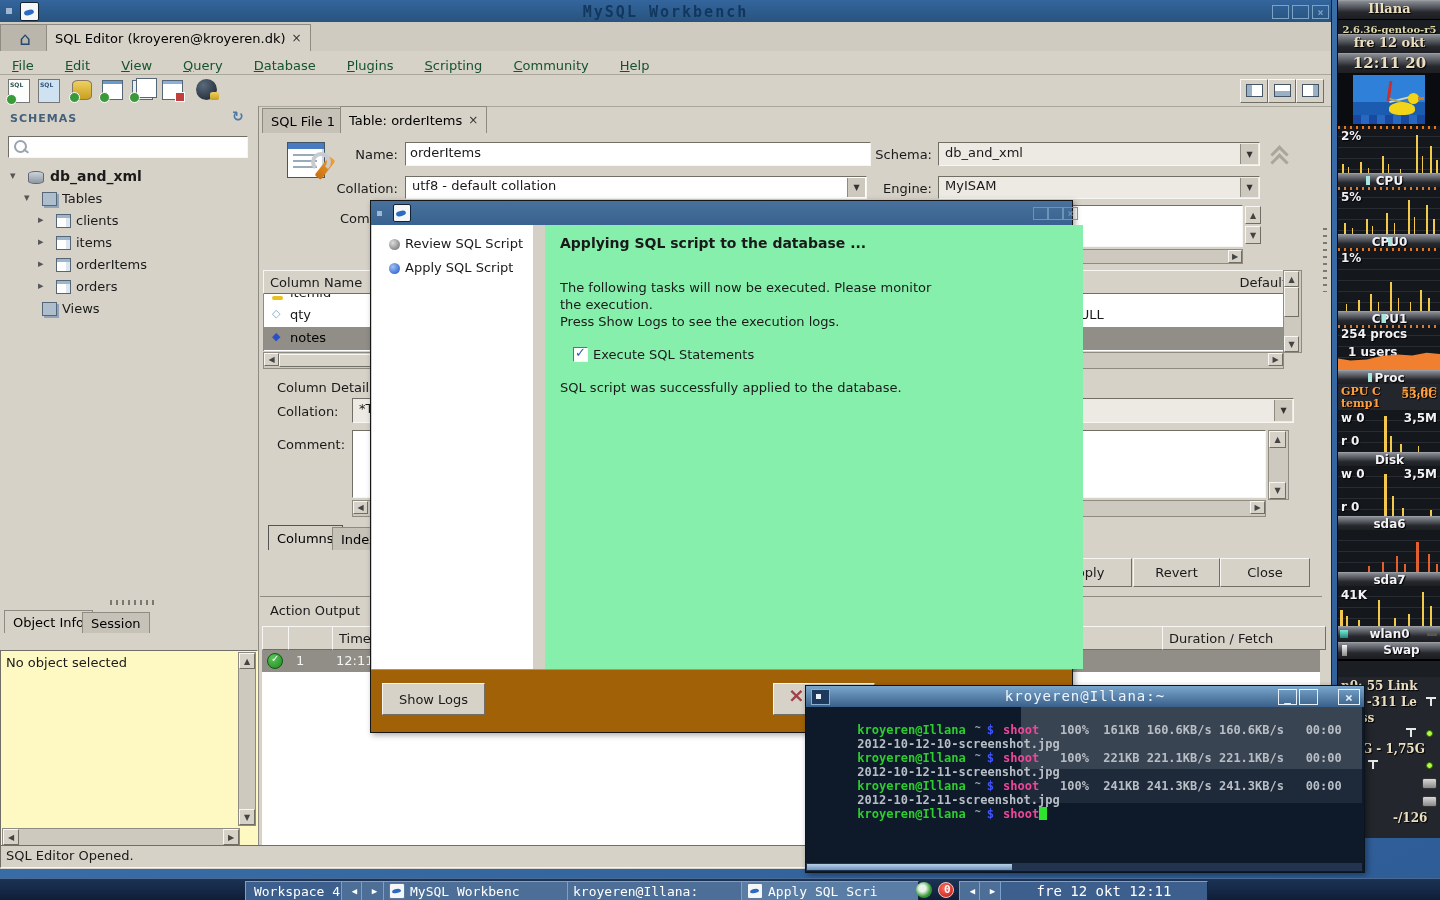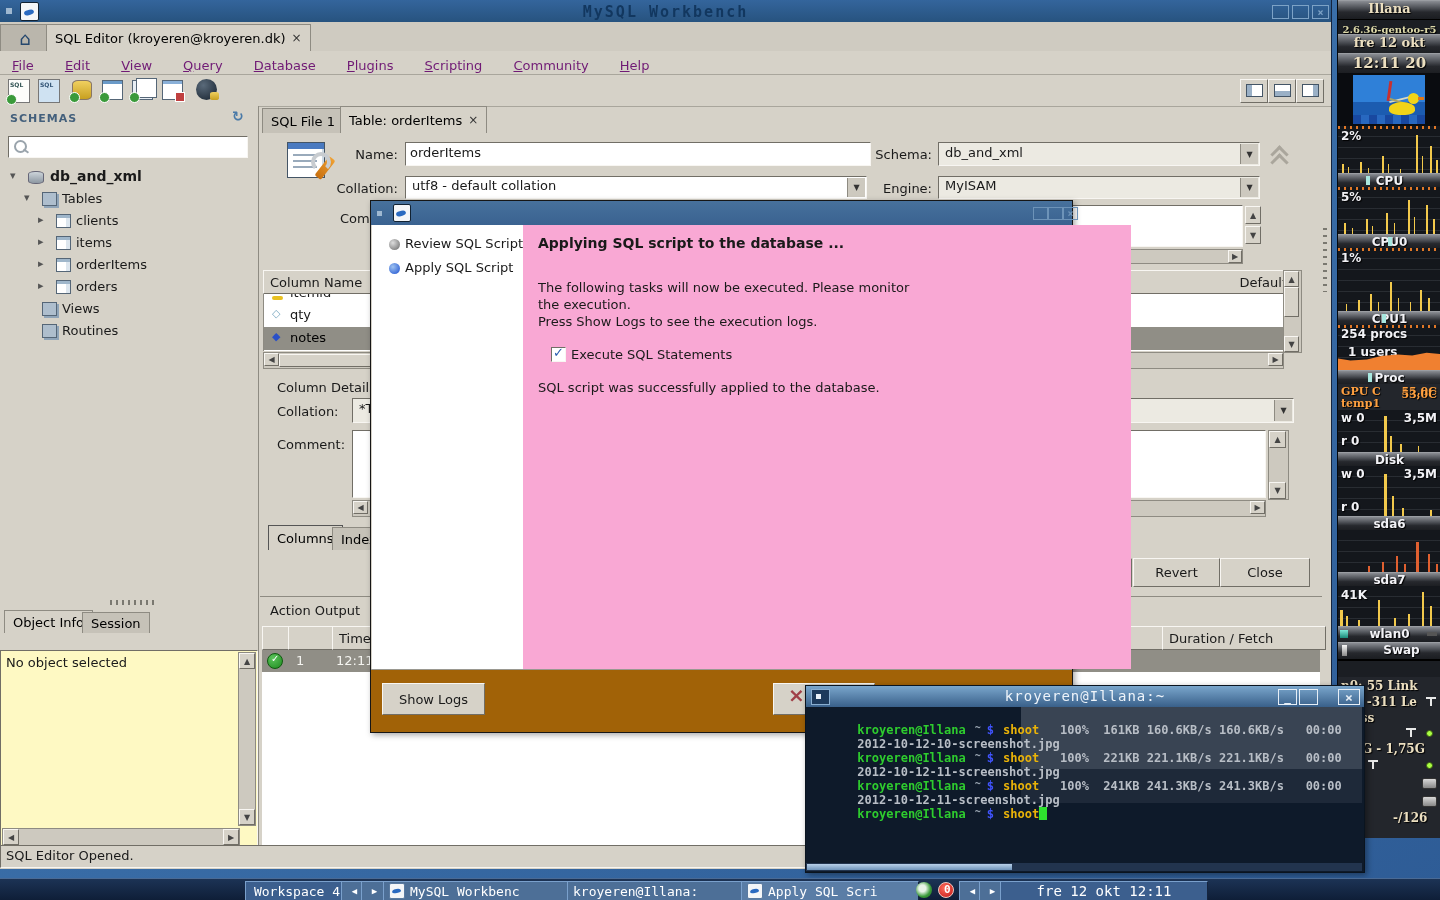--- a/index.html
+++ b/index.html
@@ -11,21 +11,21 @@
   .sunken{border:1px solid;border-color:#716e66 #f8f6f2 #f8f6f2 #716e66;background:#fff}
   .btn{display:flex;align-items:center;justify-content:center;font:13px "DejaVu Sans",sans-serif;color:#1a1a1a;cursor:default}
   .lbl{font:13px "DejaVu Sans",sans-serif;color:#1a1a1a;white-space:nowrap}
   .rlbl{text-align:right}
   .sb{background:#cdc9bf;border:1px solid #8e8b82}
   .sbb{position:absolute;background:#d6d2c8;border:1px solid;border-color:#f8f6f2 #716e66 #716e66 #f8f6f2;display:flex;align-items:center;justify-content:center;font-size:8px;color:#444}
   .sbt{position:absolute;background:#d6d2c8;border:1px solid;border-color:#f8f6f2 #716e66 #716e66 #f8f6f2}
   .tab{position:absolute;display:flex;align-items:center;gap:6px;padding:0 8px;font:13px "DejaVu Sans",sans-serif;border:1px solid #8e8b82;border-bottom:none;background:#c6c2b8}
   .tab.active{background:#d6d2c8}
   .tclose{font-size:12px;color:#333}
-  .menu-item{display:inline-block;margin-right:26px;font:13px "DejaVu Sans",sans-serif;color:#701a75}
+  .menu-item{display:inline-block;margin-right:26px;font:13px "DejaVu Sans",sans-serif;color:#14532d}
   .menu-item::first-letter{text-decoration:underline}
   .mono{font-family:"DejaVu Sans Mono",monospace}
   
   .gbar{background:linear-gradient(#8a8d93,#4a4d53 40%,#26282d 62%,#1b1d21);border-top:1px solid #9a9da2;border-bottom:1px solid #000;display:flex;align-items:flex-start;justify-content:center}
   .glabel{font:bold 12px "DejaVu Sans",sans-serif;color:#f2f2f6;text-shadow:1px 1px 1px #000}
   .gcream{font:bold 12px "DejaVu Serif",serif;color:#ecdfc0;text-shadow:1px 1px 1px #000;white-space:nowrap}
   .gorange{font:bold 11px "DejaVu Serif",serif;color:#ffa040;text-shadow:1px 1px 1px #000}
   .gchart{background:#14171c;border-bottom:1px solid #000;overflow:hidden}
   .gchart .grid{position:absolute;inset:0;background:repeating-linear-gradient(180deg,transparent 0 10px,rgba(180,190,200,.13) 10px 11px)}
   .gchart .ticks{position:absolute;left:0;right:0;top:0;height:3px;background:repeating-linear-gradient(90deg,#e07828 0 2px,transparent 2px 6px)}
@@ -38,21 +38,21 @@
   .wmbtn{position:absolute;border:1px solid #7ca2c6;color:#7ca2c6;display:flex;align-items:center;justify-content:center;font:bold 10px "DejaVu Sans Mono",monospace}
   .twmbtn{position:absolute;border:1px solid #e6eef6;color:#e6eef6;display:flex;align-items:center;justify-content:center;font:bold 11px "DejaVu Sans Mono",monospace}
   
   .bullet{position:absolute;width:11px;height:11px;border-radius:50%;background:radial-gradient(circle at 35% 35%,#ddd,#666)}
   .bullet.active{background:radial-gradient(circle at 35% 35%,#9ec2f0,#1a4fd0)}
   
   .tline{position:absolute;left:8px;height:14px;font:bold 12px "DejaVu Sans Mono",monospace;white-space:pre;color:#b8bec6}
   .tuser{color:#2ecc2e;font-weight:bold}
   .tpath{color:#98a4b0;font-size:10px;position:relative;top:-3px;margin-left:9px}
   .tsym{color:#4054ff;font-weight:bold;margin-left:6px}
-  .tcmd{color:#eab308;margin-left:9px}
+  .tcmd{color:#ec4899;margin-left:9px}
   .tstats{position:absolute;left:246px;top:0;white-space:pre}
   .cursor{display:inline-block;width:8px;height:13px;background:#2ee22e;vertical-align:-2px}
   
   .tb-btn{position:absolute;top:2px;height:18px;border:1px solid;border-color:#7aa0cc #15253f #15253f #7aa0cc;background:#4d6f97;color:#fff;
           display:flex;align-items:center;gap:5px;padding:0 5px;font:13px "DejaVu Sans Mono",monospace;white-space:nowrap;overflow:hidden}
   .wb-icon{width:14px;height:14px;background:#f4f6f8;border:1px solid #5a7aa0;border-radius:2px;position:relative;flex:0 0 auto}
   .wb-icon:before{content:"";position:absolute;left:2px;top:5px;width:9px;height:4px;background:#2a6ac0;border-radius:50% 50% 50% 50%/60% 60% 40% 40%;transform:rotate(-12deg)}
   .combo-arrow{position:absolute;top:1px;bottom:1px;right:1px;width:17px;background:#cdc9bf;border-left:1px solid #8e8b82;display:flex;align-items:center;justify-content:center;font-size:8px;color:#333}
   .chev{position:absolute;width:10px;height:10px;border-left:3px solid #aaa69c;border-top:3px solid #aaa69c;transform:rotate(45deg)}
 </style>
@@ -168,24 +168,20 @@
     </div>
     <div class="w" style="left:0;top:170px;width:258px;height:22px">
       <span style="position:absolute;left:38px;top:3px;color:#555;font-size:11px">▸</span>
       <span style="position:absolute;left:56px;top:4px;width:13px;height:12px;background:#fff;border:1px solid #567;box-shadow:inset 0 3px 0 #9fb6ca,inset -4px 0 0 #dde6ee"></span>
       <span class="lbl" style="position:absolute;left:76px;top:3px">orders</span>
     </div>
     <div class="w" style="left:0;top:192px;width:258px;height:22px">
       <span style="position:absolute;left:42px;top:4px;width:13px;height:12px;background:#aebecd;border:1px solid #567;box-shadow:2px 2px 0 #8fa4b8"></span>
       <span class="lbl" style="position:absolute;left:62px;top:3px">Views</span>
     </div>
-    <div class="w" style="left:0;top:214px;width:258px;height:22px">
-      <span style="position:absolute;left:42px;top:4px;width:13px;height:12px;background:#aebecd;border:1px solid #567;box-shadow:2px 2px 0 #8fa4b8"></span>
-      <span class="lbl" style="position:absolute;left:62px;top:3px">Routines</span>
-    </div>
 
     <div class="w" style="left:110px;top:494px;width:44px;height:5px;background:repeating-linear-gradient(90deg,#7a7870 0 2px,transparent 2px 6px)"></div>
 
     <div class="tab active" style="left:4px;top:504px;height:22px;border-color:#8e8b82">
       <span>Object Info</span>
     </div>
     <div class="tab" style="left:82px;top:506px;height:20px">
       <span>Session</span>
     </div>
     <div class="sunken w" style="left:0;top:544px;width:256px;height:196px;background:#fef9c3">
@@ -407,21 +403,21 @@
       <span>×</span>
     </div>
 
   <div class="w" style="left:1px;top:24px;width:161px;height:444px;background:#fff">
     <div class="bullet" style="left:17px;top:14px"></div>
     <span class="lbl" style="position:absolute;left:33px;top:11px">Review SQL Script</span>
     <div class="bullet active" style="left:17px;top:38px"></div>
     <span class="lbl" style="position:absolute;left:33px;top:35px">Apply SQL Script</span>
   </div>
 
-  <div class="w" style="left:152px;top:24px;width:608px;height:444px;background:#f9a8d4">
+  <div class="w" style="left:174px;top:24px;width:538px;height:444px;background:#86efac">
     <div class="lbl" style="position:absolute;left:15px;top:10px;font-weight:bold;font-size:14px">Applying SQL script to the database ...</div>
     <div class="lbl" style="position:absolute;left:15px;top:55px">The following tasks will now be executed. Please monitor</div>
     <div class="lbl" style="position:absolute;left:15px;top:72px">the execution.</div>
     <div class="lbl" style="position:absolute;left:15px;top:89px">Press Show Logs to see the execution logs.</div>
     <div class="sunken" style="position:absolute;left:28px;top:122px;width:13px;height:13px">
       <span style="position:absolute;left:1px;top:-3px;color:#2a5db0;font-weight:bold;font-size:13px">✓</span>
     </div>
     <div class="lbl" style="position:absolute;left:48px;top:122px">Execute SQL Statements</div>
     <div class="lbl" style="position:absolute;left:15px;top:155px">SQL script was successfully applied to the database.</div>
   </div>

